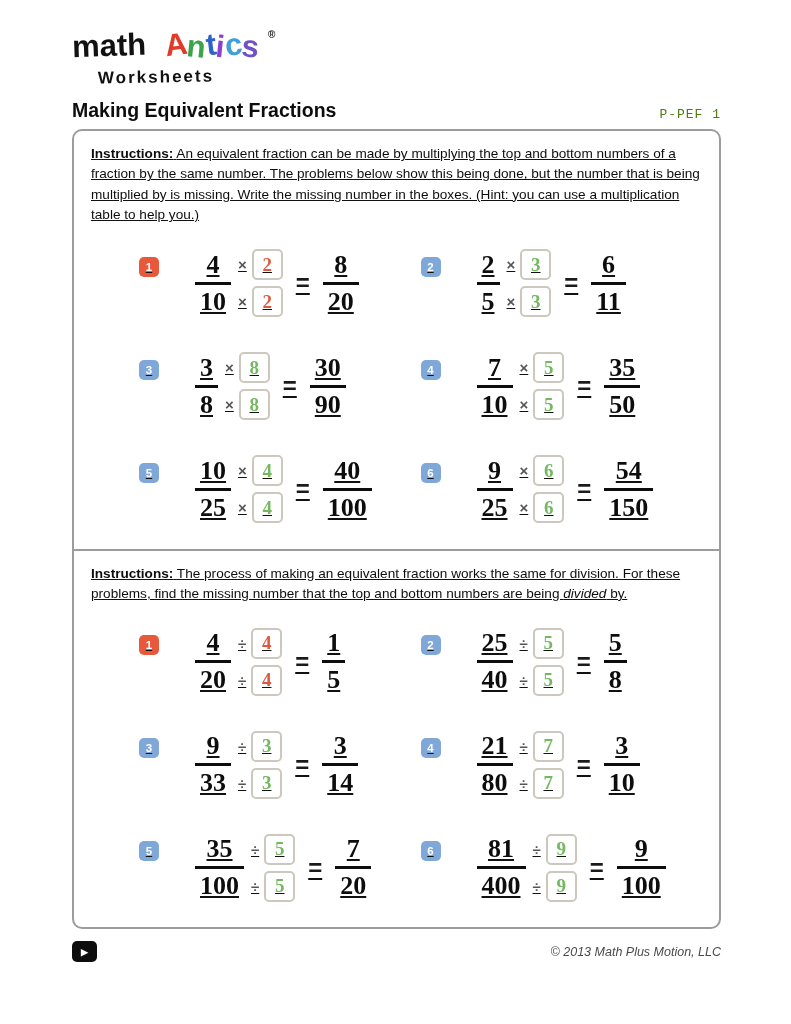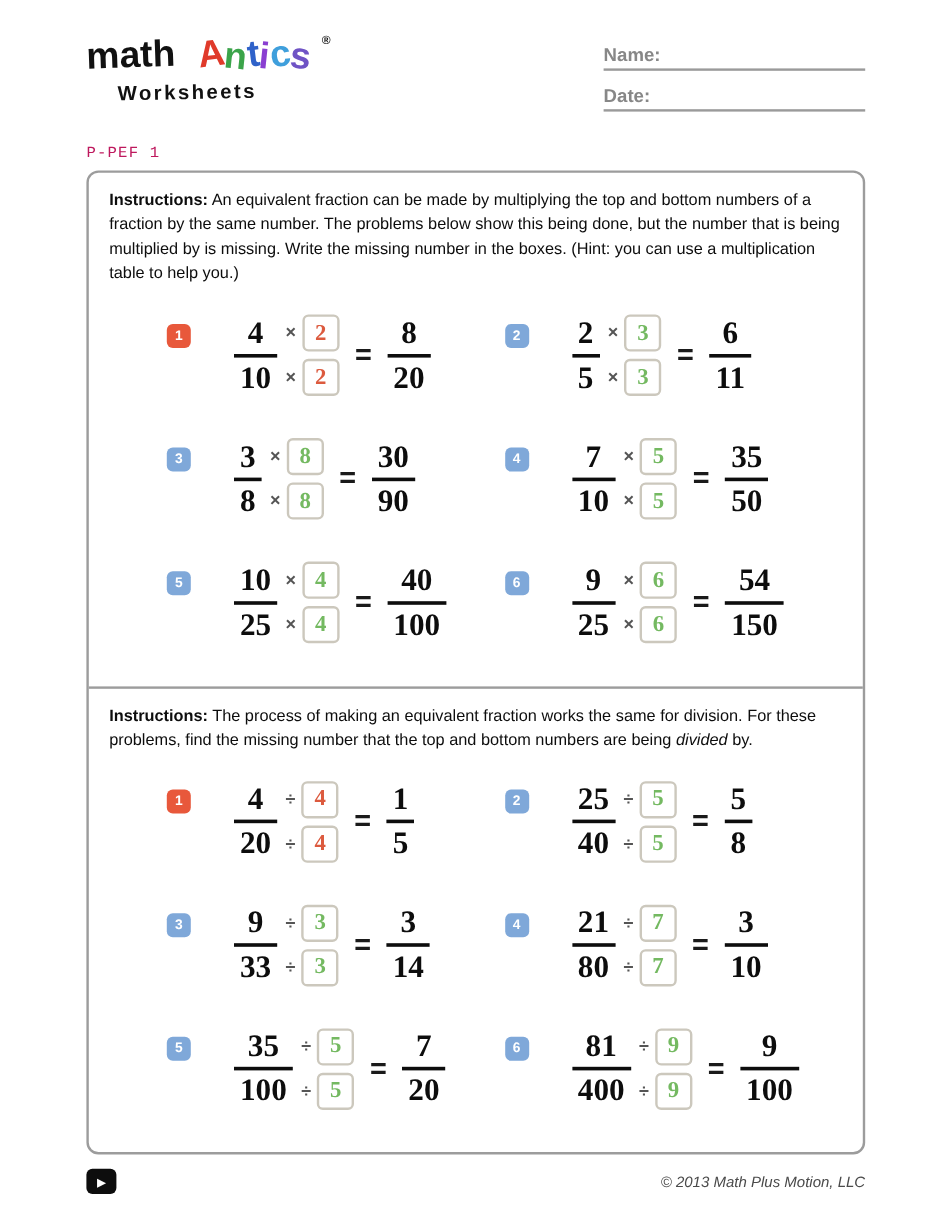--- a/index.html
+++ b/index.html
@@ -21,25 +21,25 @@
   .logo-reg { font-size:10px; vertical-align:top; color:#111; font-weight:700; }
   .logo-tagline { margin:7px 0 0 26px; font-size:17px; font-weight:700; letter-spacing:2px; color:#111; transform:rotate(-1deg); }
 
   .namedate { width:218px; margin-top:8px; }
   .field { display:flex; border-bottom:2px solid #9a9a9a; padding-bottom:1px; margin-bottom:13px; }
   .field-label { font-weight:700; color:#878787; font-size:15.5px; }
 
   
   .titlerow { display:flex; justify-content:space-between; align-items:flex-end; margin-top:14px; margin-bottom:7px; }
   .title { font-size:19.5px; font-weight:800; color:#0d0d0d; margin:0; }
-  .doccode { font-family:"Liberation Mono", monospace; font-size:13px; color:#be185d; letter-spacing:1px; }
+  .doccode { font-family:"Liberation Mono", monospace; font-size:13px; color:#4d7c0f; letter-spacing:1px; }
 
   
   .mainbox { border:2px solid #9c9c9c; border-radius:10px; background:#fff; }
-  .section { padding:13px 17px 34px; }
+  .section { padding:13px 17px 24px;text-decoration:underline; }
   .section.first { border-bottom:2px solid #9c9c9c; }
   .instructions { font-size:13.6px; line-height:1.5; margin:0; color:#0d0d0d; }
   .ins-label { font-weight:700; }
   .ins-em { font-style:italic; }
 
   
   .pgrid { display:grid; grid-template-columns:1fr 1fr; padding:22px 0 0 48px; row-gap:32px; }
   .problem { display:flex; align-items:center; }
   .badge {
     width:20px; height:20px; border-radius:5px; flex:0 0 20px;
@@ -77,31 +77,24 @@
 
   <div class="hdr">
     <div class="logo">
       <div class="logo-line1">
         <span class="logo-math">math</span>
         <span class="logo-antics"><span style="color: rgb(224, 58, 42);">A</span><span style="color: rgb(59, 164, 74);">n</span><span style="color: rgb(47, 98, 201);">t</span><span style="color: rgb(138, 63, 209);">i</span><span style="color: rgb(63, 159, 220);">c</span><span style="color: rgb(111, 83, 197);">s</span></span>
         <span class="logo-reg">®</span>
       </div>
       <div class="logo-tagline">Worksheets</div>
     </div>
-    <div class="namedate">
-      <div class="field">
-        <span class="field-label">Name:</span>
-      </div>
-      <div class="field">
-        <span class="field-label">Date:</span>
-      </div>
-    </div>
   </div>
 
   <div class="titlerow">
+    <h1 class="title">Making Equivalent Fractions</h1>
     <span class="doccode">P-PEF 1</span>
   </div>
 
   <div class="mainbox">
 
     <div class="section first">
       <p class="instructions"><span class="ins-label">Instructions:</span> <span>An equivalent fraction can be made by multiplying the top and bottom numbers of a fraction by the same number.  The problems below show this being done, but the number that is being multiplied by is missing.  Write the missing number in the boxes.  (Hint: you can use a multiplication table to help you.)</span><em class="ins-em"></em><span></span></p>
 
       <div class="pgrid">
 

